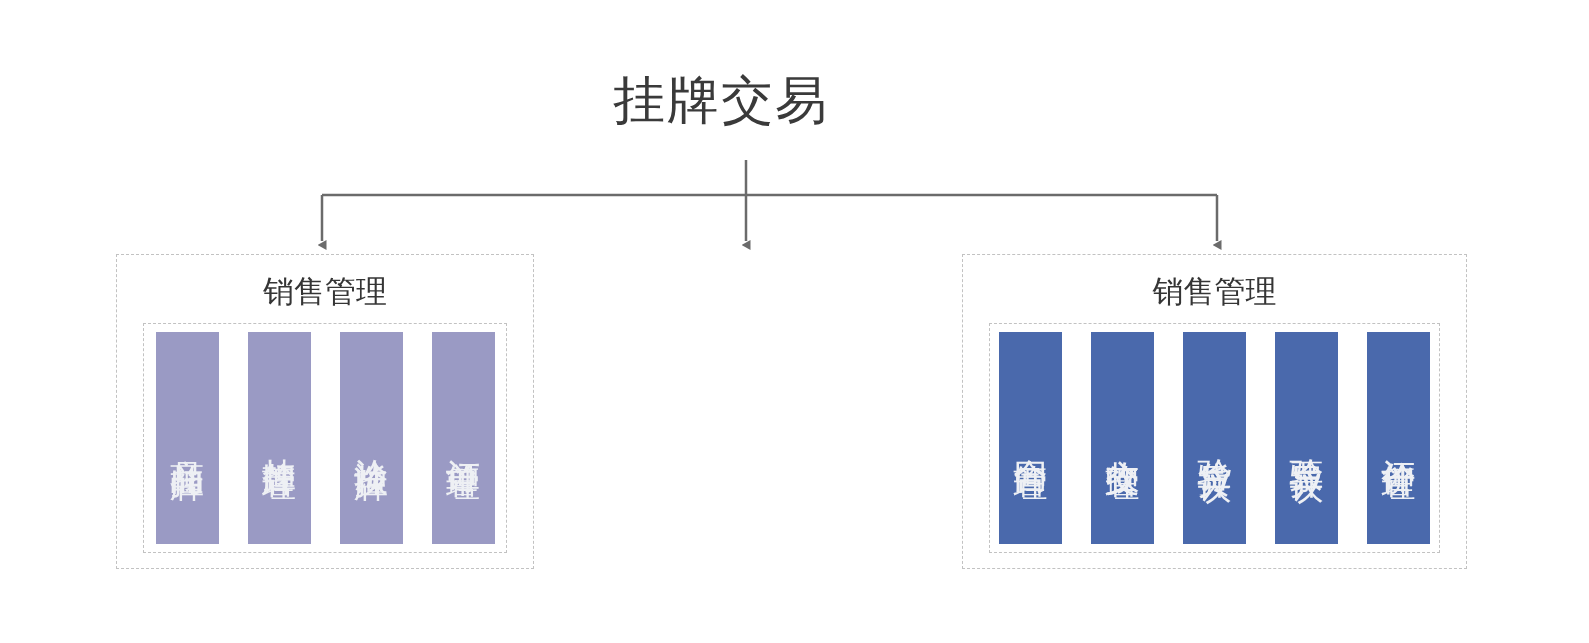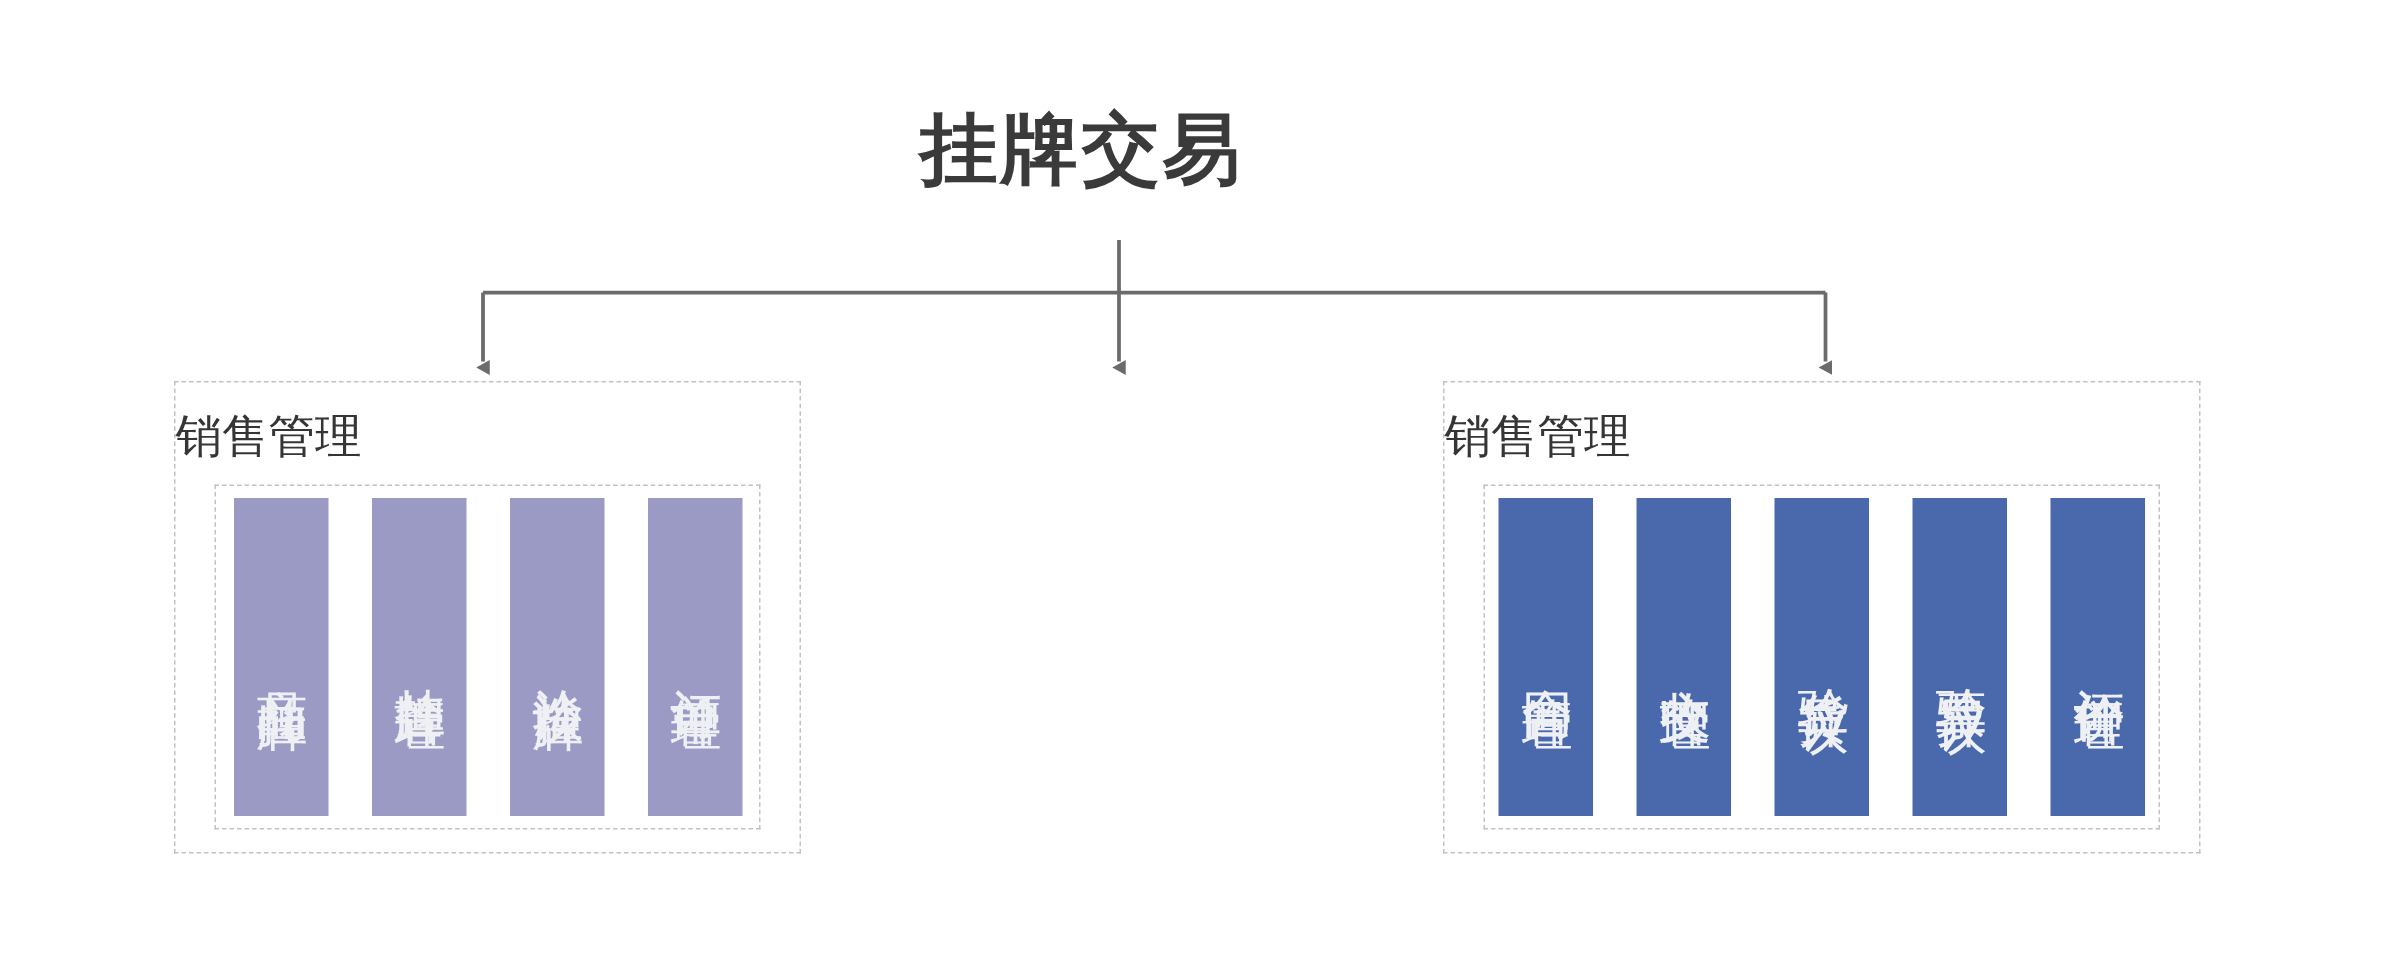--- a/index.html
+++ b/index.html
@@ -23,21 +23,20 @@
     position: absolute;
     left: 0;
     top: 70px;
     width: 1442px;
     text-align: center;
     font-size: 52px;
     line-height: 60px;
     letter-spacing: 2px;
     color: #3a3a3a;
     white-space: nowrap;
-    font-weight: bold;
   }
 
   
   #connectors {
     position: absolute;
     left: 0;
     top: 0;
     width: 1589px;
     height: 643px;
     pointer-events: none;
@@ -50,21 +49,21 @@
     height: 315px;
     border: 1.5px dashed #c2c2c2;
     box-sizing: border-box;
     background: #ffffff;
   }
   .group-title {
     position: absolute;
     left: 0;
     top: 16px;
     width: 100%;
-    text-align: left;
+    text-align: center;
     font-size: 31px;
     line-height: 40px;
     color: #353535;
     white-space: nowrap;
   }
 
   
   .items-band {
     position: absolute;
     left: 26px;

